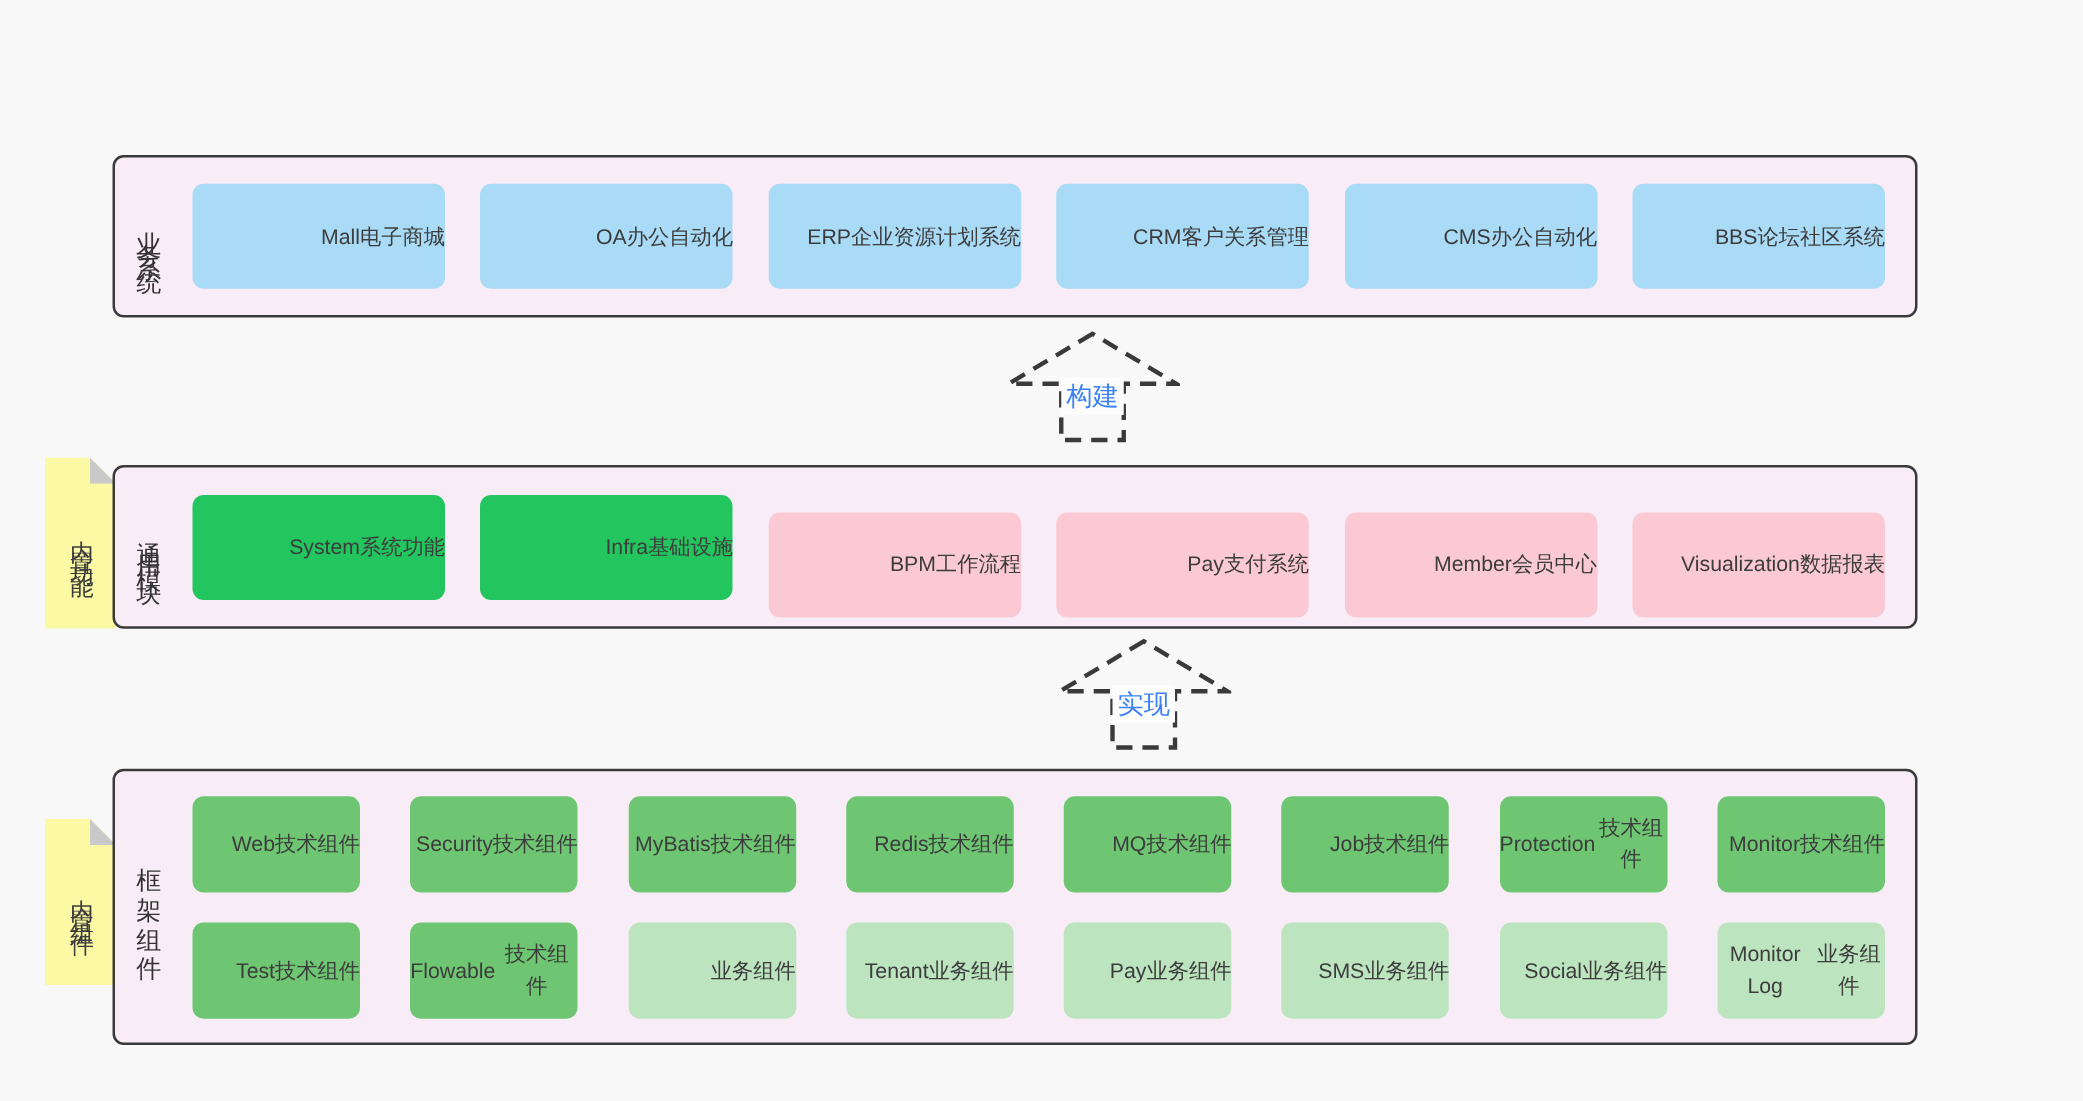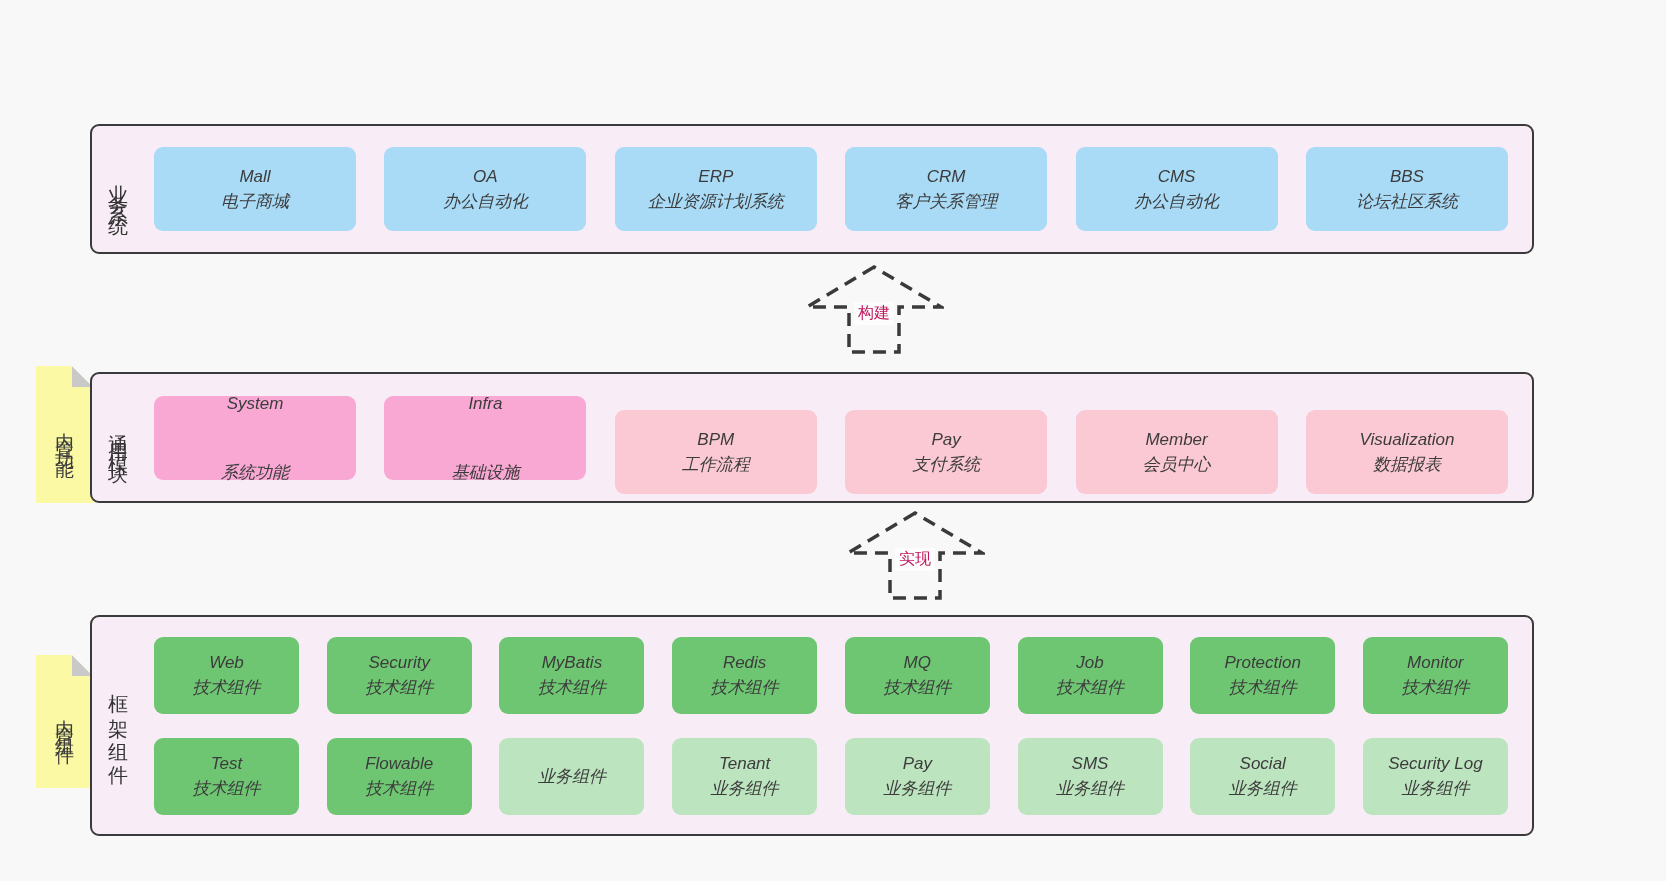--- a/index.html
+++ b/index.html
@@ -32,29 +32,29 @@
     font-size:20px;color:#333;letter-spacing:10px;
   }
   #panel-components .side-label{letter-spacing:24px;}
 
   .boxes-area{flex:1;display:flex;flex-direction:column;justify-content:center;gap:24px;}
   .box-row{display:flex;align-items:center;justify-content:space-between;padding:0 24px 0 8px;}
 
   
   .box{
     border-radius:9px;
-    display:flex;flex-direction:column;justify-content:center;align-items:center;
+    display:flex;flex-direction:row;justify-content:flex-end;align-items:center;
     text-align:center;
-    font-size:17px;line-height:25px;font-style:italic;
+    font-size:17px;line-height:25px;
   }
   .box .name{max-width:120px;}
   .w6{width:202px;height:84px;}
-  .w8{width:145px;height:77px;}
+  .w8{width:134px;height:77px;}
   .blue{background:#a9daf6;}
-  .red{background:#f9a8d4;gap:44px;}
+  .red{background:#22c55e;}
   .pink{background:#fbc9d3;margin-top:28px;}
   .green{background:#6ec673;}
   .lgreen{background:#bce4bf;}
 
   
   .tab{
     position:absolute;left:36px;width:57px;
     background:#fbf9a3;
     clip-path:polygon(0 0, calc(100% - 21px) 0, 100% 21px, 100% 100%, 0 100%);
     display:flex;align-items:center;justify-content:center;
@@ -70,21 +70,21 @@
 
   
   .arrow{position:absolute;width:140px;height:92px;z-index:1;}
   #arrow-build{left:804px;top:264px;}
   #arrow-implement{left:845px;top:510px;}
   .arrow svg{display:block;}
   .arrow-label{
     position:absolute;left:50%;top:38px;transform:translateX(-50%);
     background:#fdfdfd;
     padding:1px 4px;
-    font-size:16px;color:#be185d;
+    font-size:21px;color:#3b82f6;
     white-space:nowrap;
   }
 </style>
 </head>
 <body>
 
 <section class="panel" id="panel-business">
   <div class="side-label">业务系统</div>
   <div class="boxes-area">
     <div class="box-row">
@@ -235,18 +235,18 @@
       </div>
       <div class="box lgreen w8">
         <span class="name">SMS</span>
         <span class="desc">业务组件</span>
       </div>
       <div class="box lgreen w8">
         <span class="name">Social</span>
         <span class="desc">业务组件</span>
       </div>
       <div class="box lgreen w8">
-        <span class="name">Security Log</span>
+        <span class="name">Monitor Log</span>
         <span class="desc">业务组件</span>
       </div>
     </div>
   </div>
 </section>
 
 </body></html>

